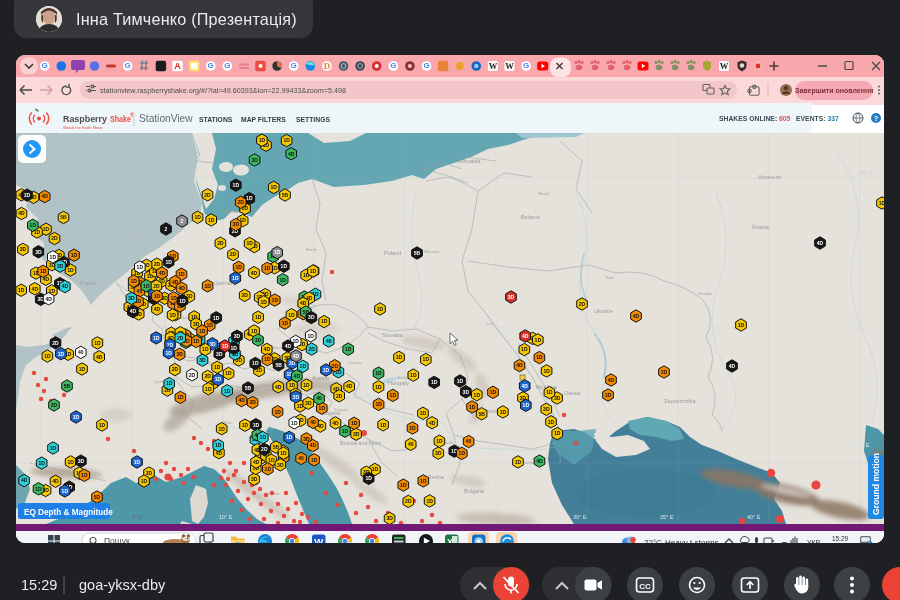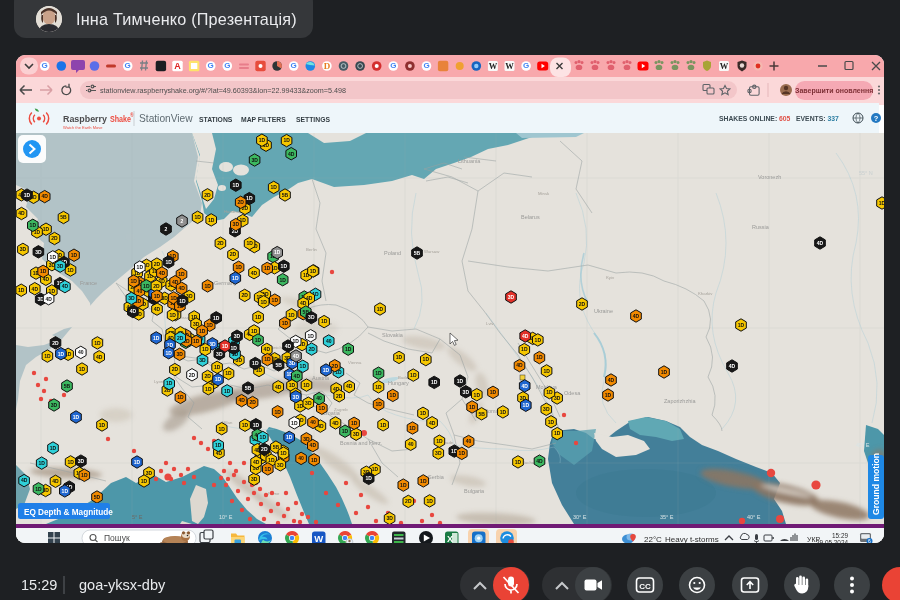--- a/index.html
+++ b/index.html
@@ -1,22 +1,22 @@
 <!DOCTYPE html>
 <html><head><meta charset="utf-8"><style>
 *{margin:0;padding:0;box-sizing:border-box}
 html,body{width:900px;height:600px;overflow:hidden;background:#1e2023;font-family:"Liberation Sans",sans-serif}
 #pill{position:absolute;left:14px;top:-10px;height:48px;background:#35373a;border-radius:12px;display:flex;align-items:center;padding:10px 16px 0 22px;color:#e9eaed;font-size:16.2px;font-weight:500;letter-spacing:.2px}
 #pill .av{width:26px;height:26px;border-radius:50%;margin-right:14px;overflow:hidden;position:relative;background:#efe9e2}
 #screen{position:absolute;left:16px;top:55px;width:868px;height:488px;border-radius:9px;overflow:hidden;background:#fff}
 #tabs{position:absolute;left:0;top:0;width:868px;height:22px;background:#f8a8ac}
 #tools{position:absolute;left:0;top:22px;width:868px;height:28px;background:#fbd8d9}
-#svh{position:absolute;left:0;top:48px;width:863px;height:30px;background:#eef6fa}
+#svh{position:absolute;left:0;top:48px;width:796px;height:30px;background:#eef6fa}
 #mapw{position:absolute;left:0;top:78px;width:868px;height:430px;background:#e7e4df}
-#task{position:absolute;left:0;top:468.5px;width:868px;height:20.5px;background:#f2f5f7;border-top:4px solid #701a75}
+#task{position:absolute;left:0;top:468.5px;width:868px;height:20.5px;background:#f2f5f7;border-top:7px solid #701a75}
 #bbar{position:absolute;left:0;top:543px;width:900px;height:57px;background:#1e2023}
 .urlpill{position:absolute;left:64px;top:4px;width:657px;height:18px;border-radius:9px;background:#f3c6c9}
 .upd{position:absolute;left:779px;top:3.5px;width:78px;height:19px;border-radius:10px;background:#f5a9b4;color:#7e3036;font-size:7px;line-height:19px;text-align:center;font-weight:bold;white-space:nowrap}
 </style></head><body>
 
 <div id="pill"><div class="av">
 <svg width="26" height="26">
         <circle cx="13" cy="13" r="13" fill="#e3ded6"></circle>
         <ellipse cx="13" cy="11" rx="6.5" ry="7.5" fill="#caa28a"></ellipse>
         <path d="M5,9 q8,-9 16,0 l0,-3 q-8,-8 -16,0 Z" fill="#4a3228"></path>

